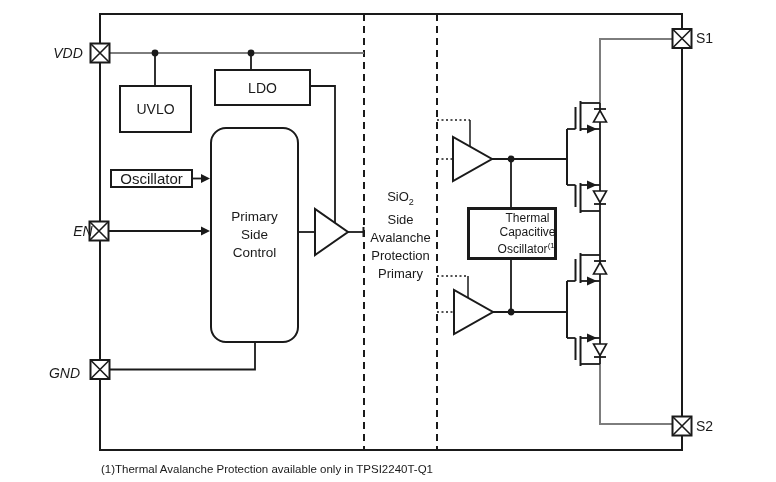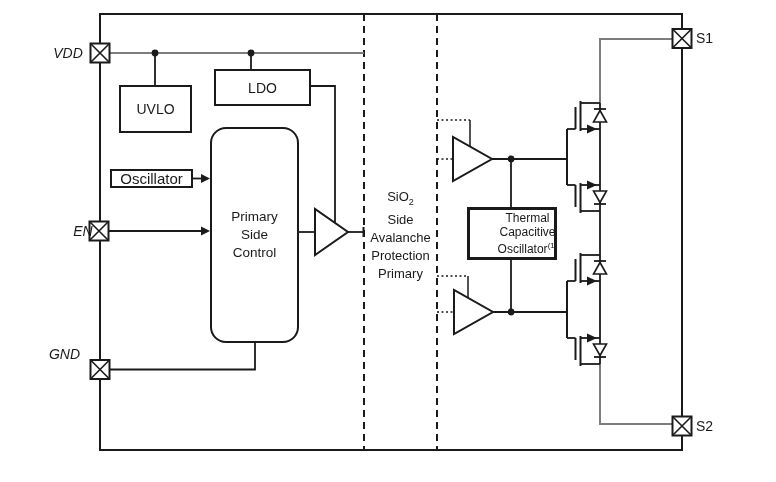--- a/index.html
+++ b/index.html
@@ -172,18 +172,19 @@
   <div class="barrier-text">
     <div><span>SiO</span><sub>2</sub></div>
     <div>Side</div>
     <div>Avalanche</div>
     <div>Protection</div>
     <div>Primary</div>
   </div>
 
   <div class="lbl right" style="left:48px;top:45px;width:40px;">VDD</div>
   <div class="lbl right" style="left:64px;top:223px;width:38px;">EN</div>
-  <div class="lbl right" style="left:44px;top:346px;width:41px;">GND</div>
+  <div class="lbl right" style="left:44px;top:365px;width:41px;">GND</div>
   <div class="lbl" style="left:696px;top:30px;">S1</div>
   <div class="lbl" style="left:696px;top:418px;text-align:center;">S2</div>
 
+  <div class="footnote">(1)Thermal Avalanche Protection available only in TPSI2240T-Q1</div>
 
 </div>
 
 </body></html>

